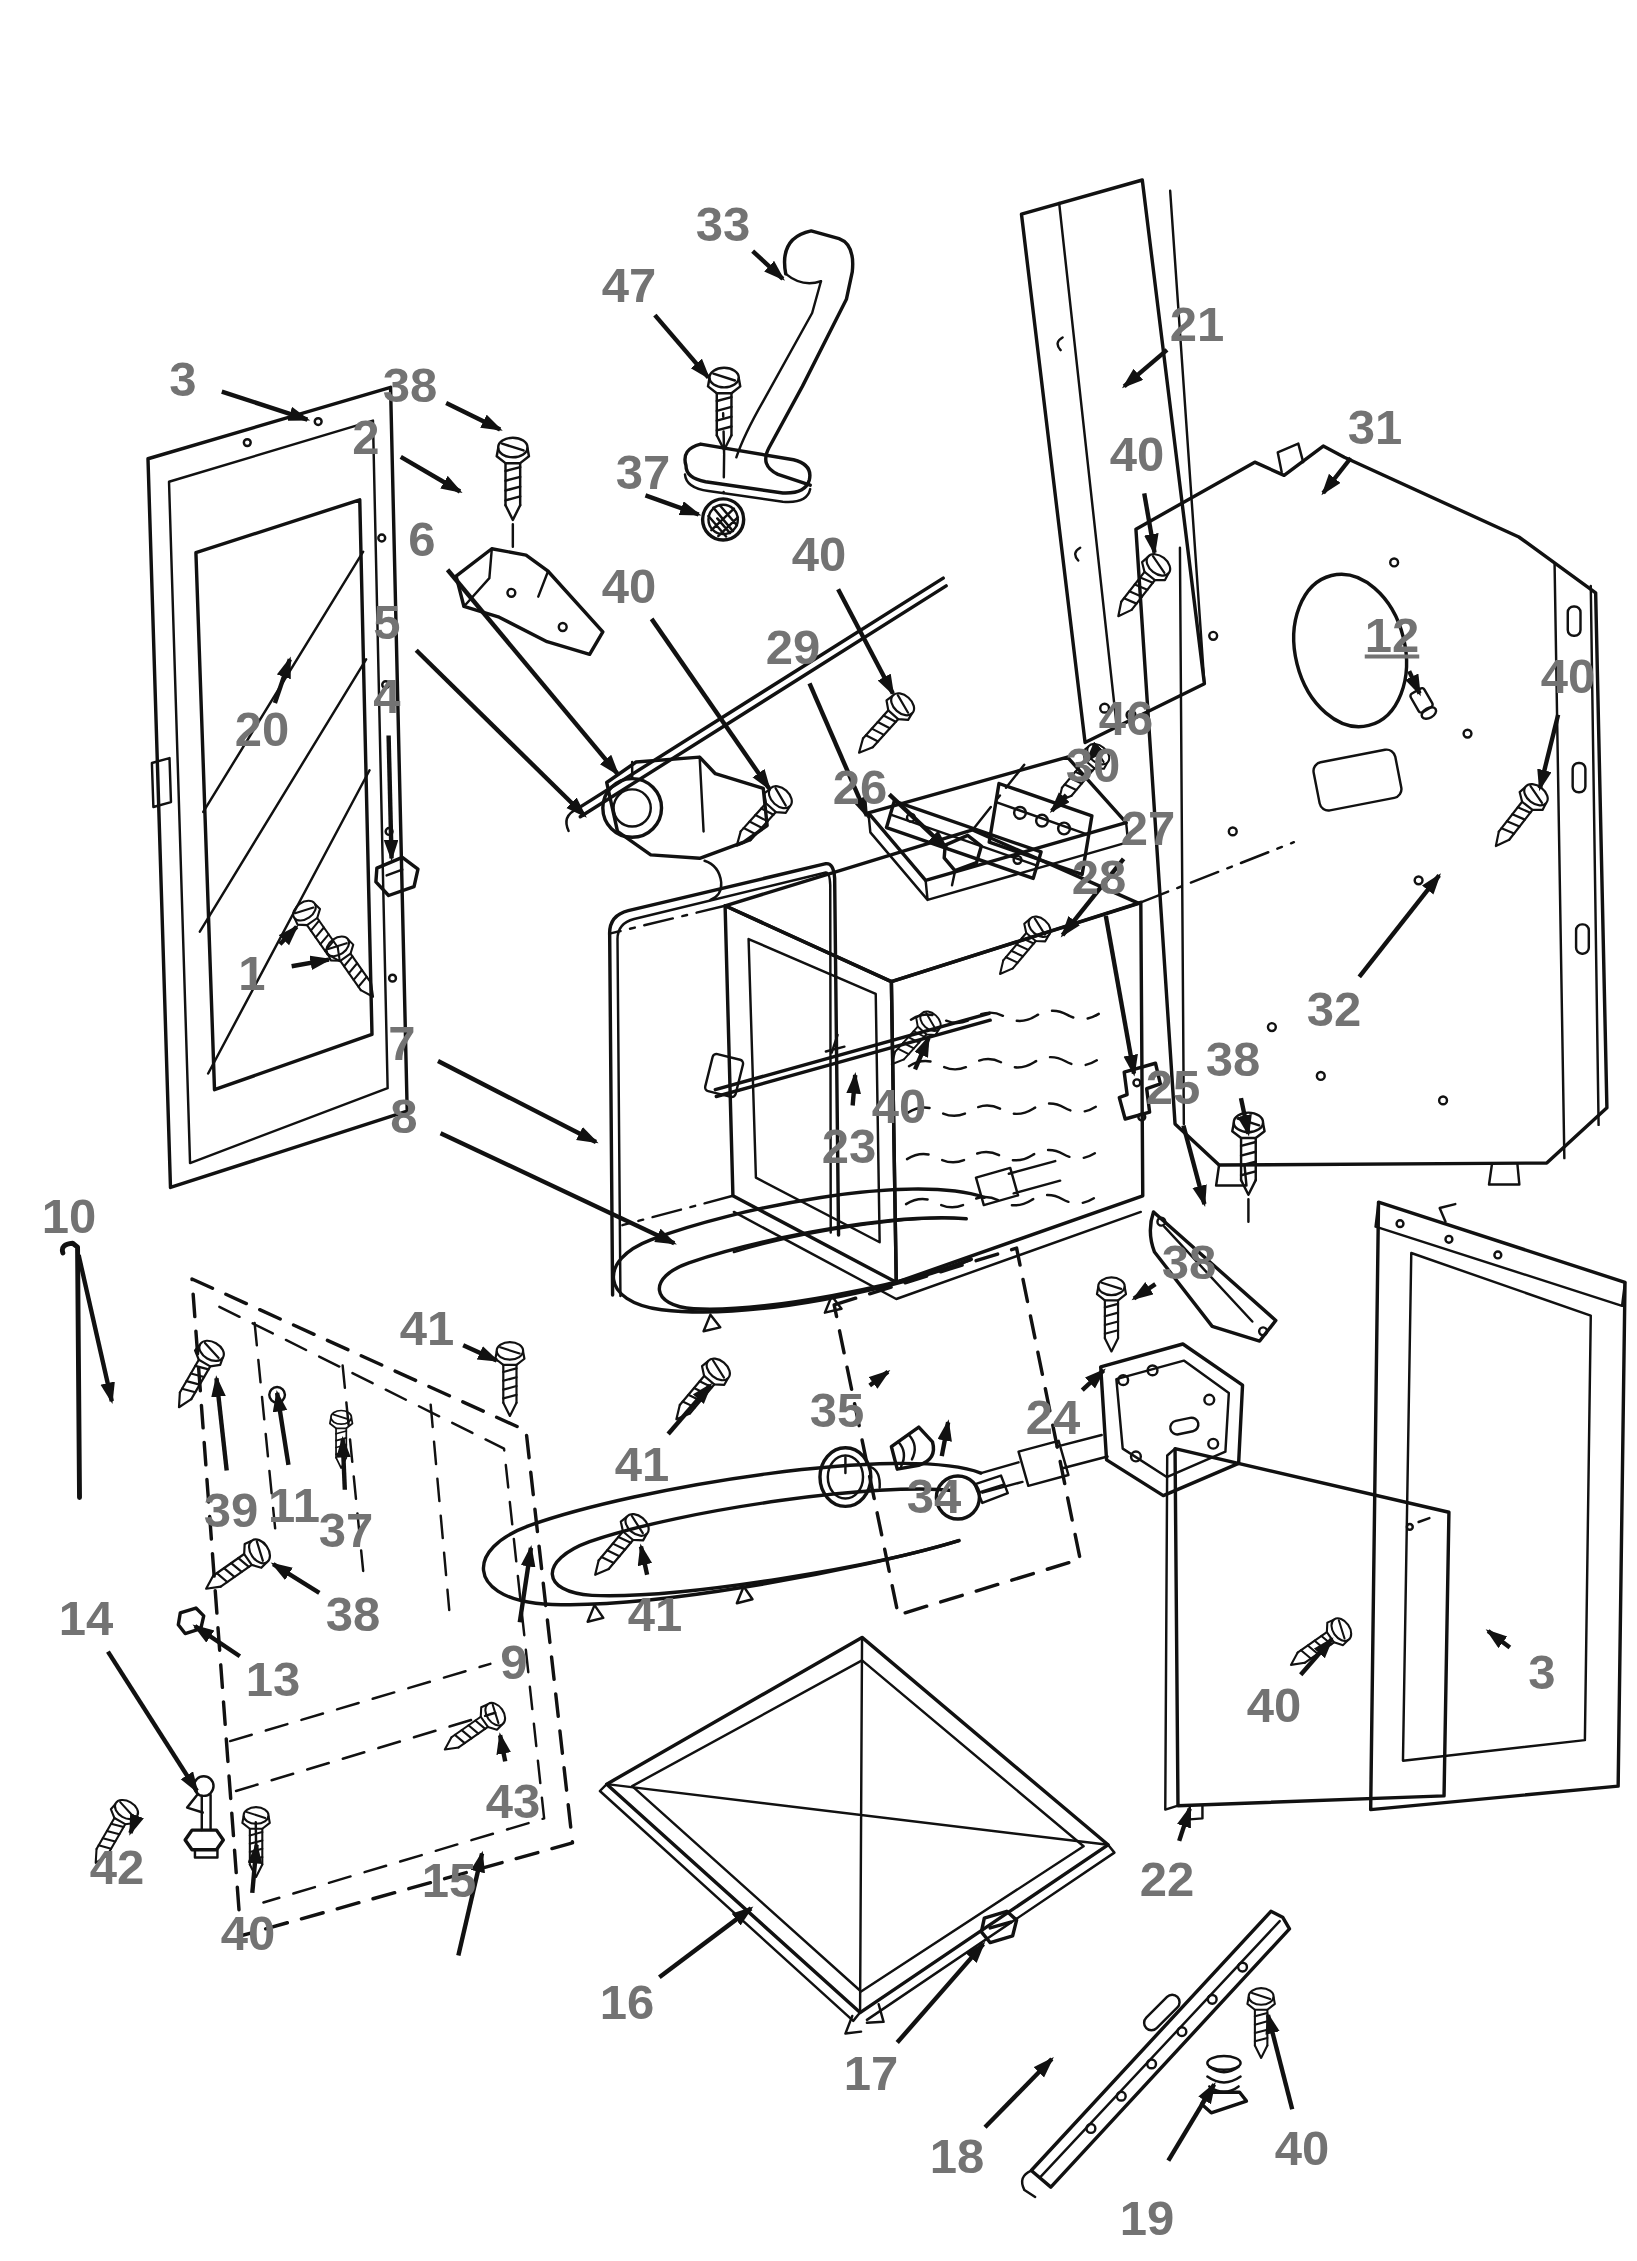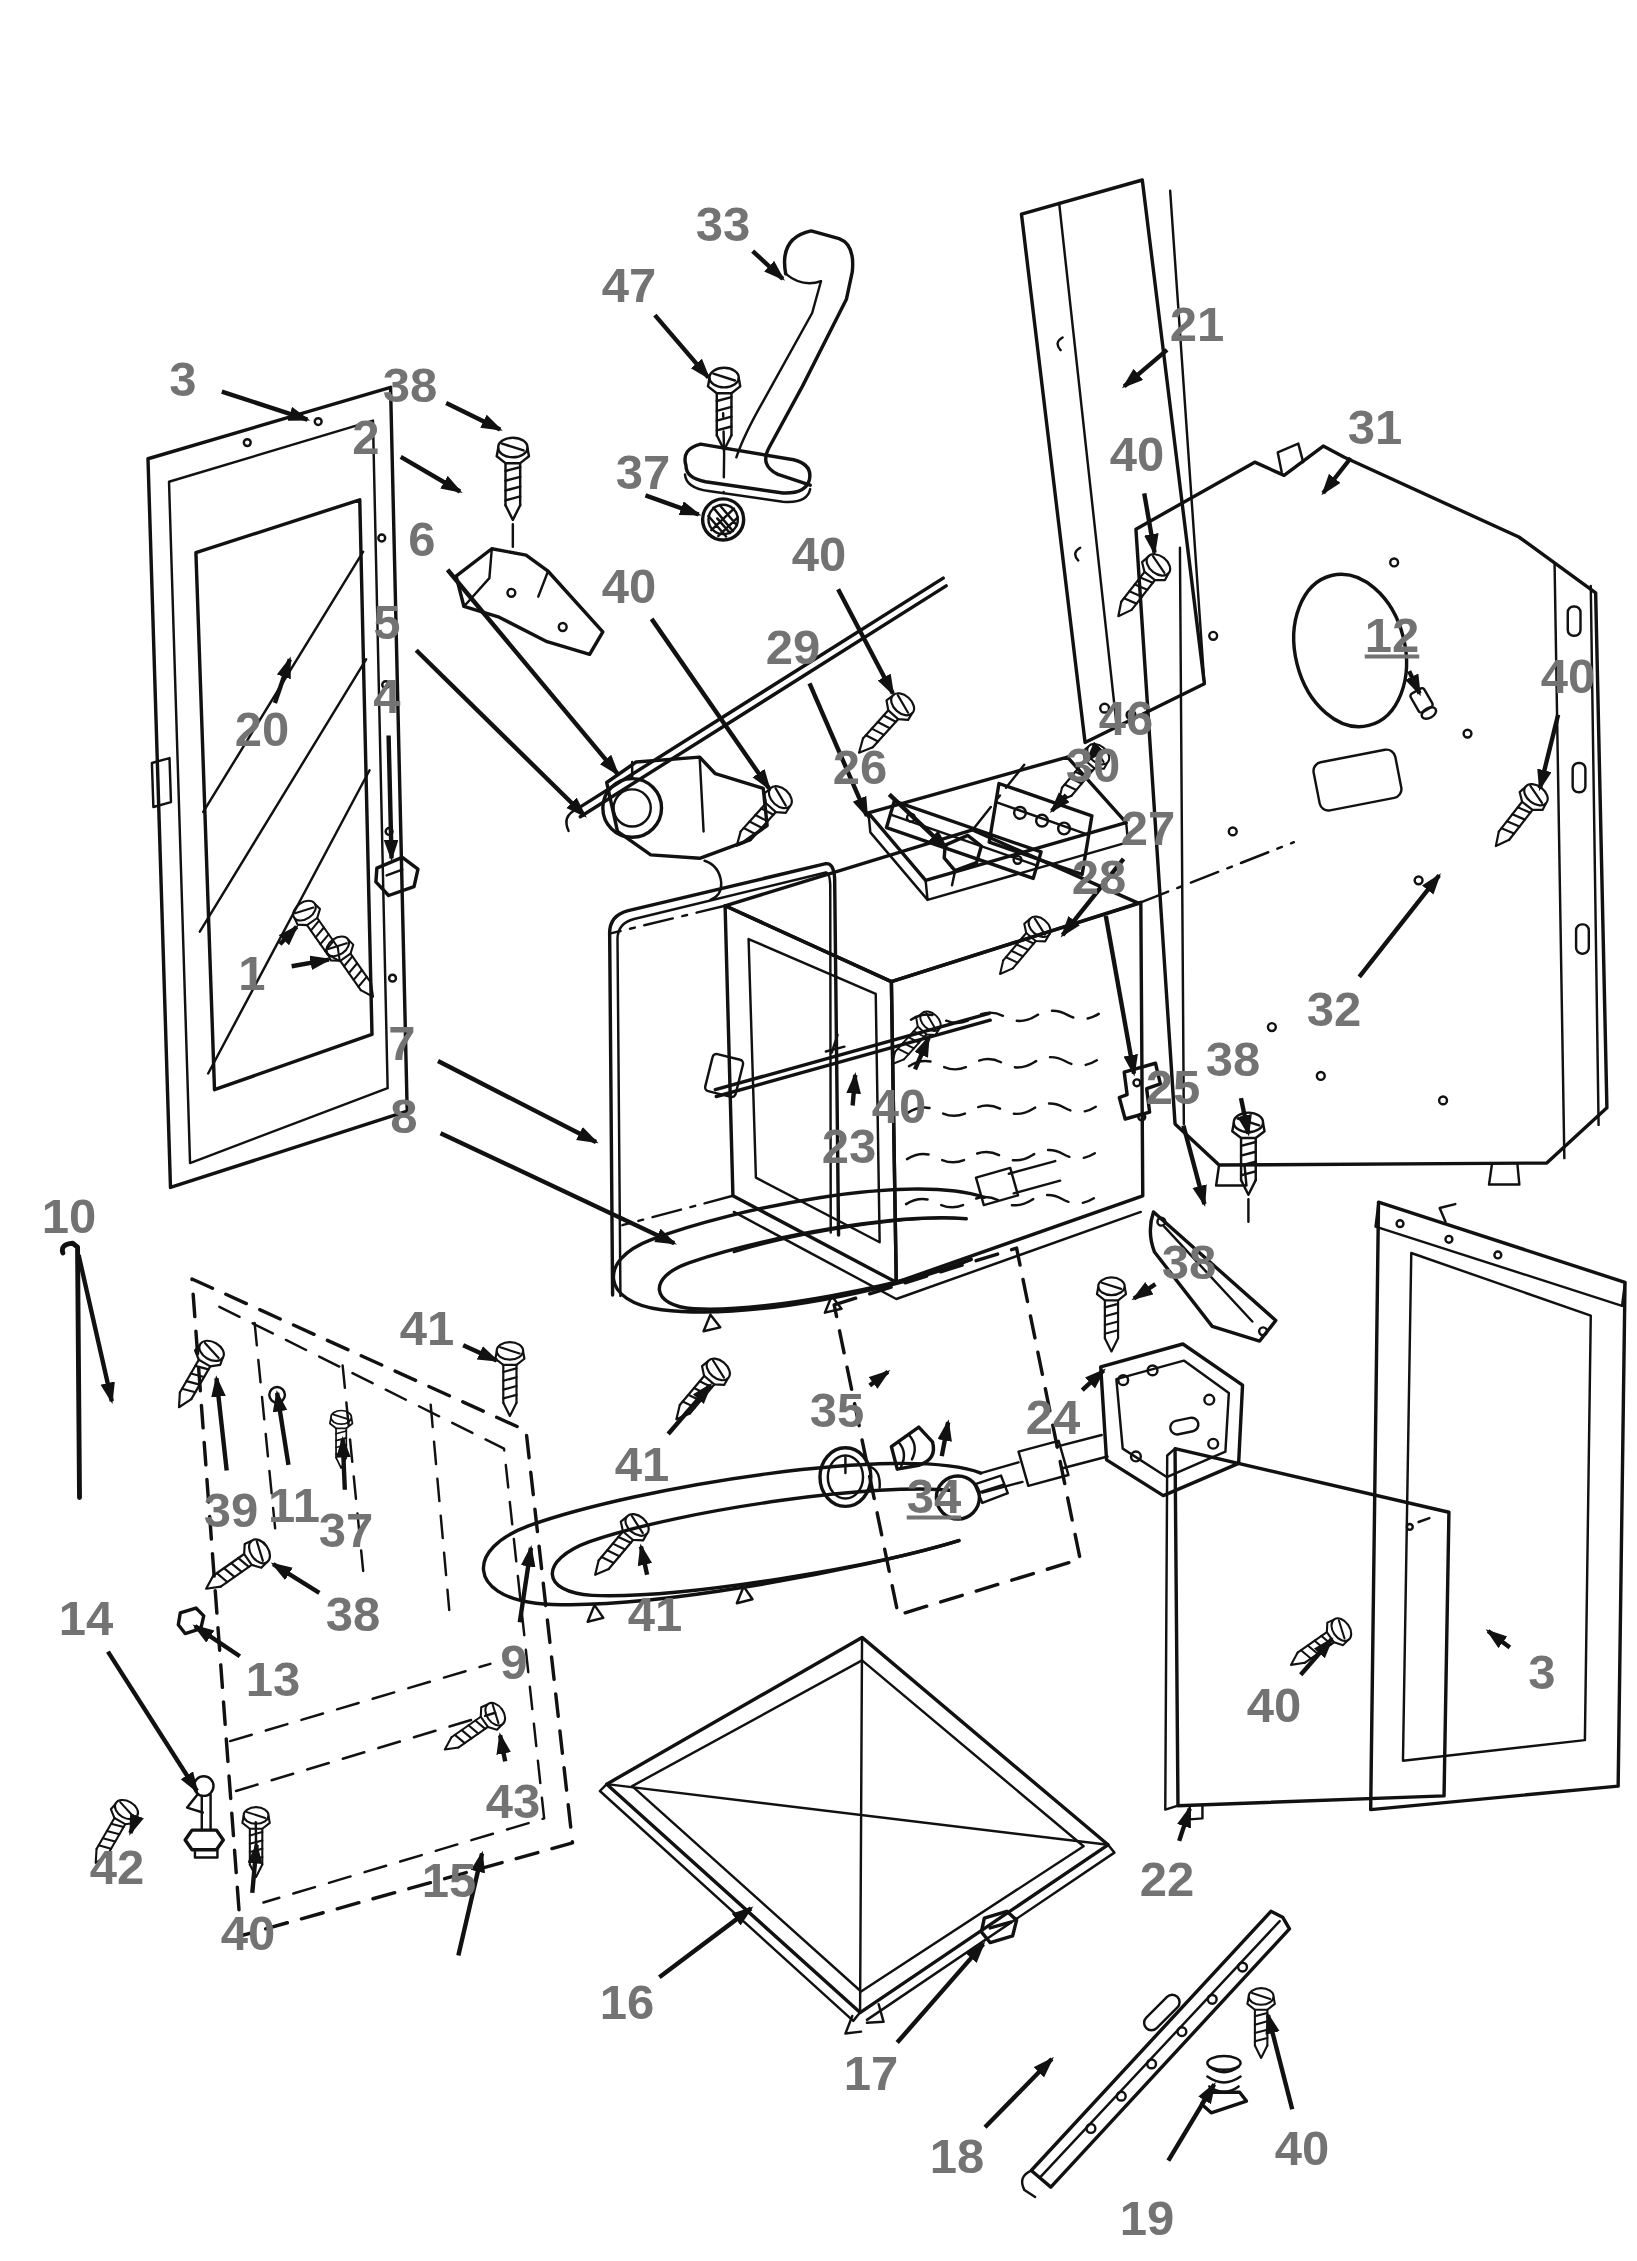--- a/index.html
+++ b/index.html
@@ -381,42 +381,42 @@
     <div class="callout" style="left: 1137px; top: 454px;">40</div>
     <div class="callout" style="left: 422px; top: 539px;">6</div>
     <div class="callout" style="left: 819px; top: 554px;">40</div>
     <div class="callout" style="left: 629px; top: 586px;">40</div>
     <div class="callout" style="left: 793px; top: 647px;">29</div>
     <div class="callout" style="left: 1392px; top: 635px; text-decoration: underline;">12</div>
     <div class="callout" style="left: 387px; top: 622px;">5</div>
     <div class="callout" style="left: 387px; top: 696px;">4</div>
     <div class="callout" style="left: 1126px; top: 718px;">46</div>
     <div class="callout" style="left: 1093px; top: 765px;">30</div>
-    <div class="callout" style="left: 860px; top: 767px;">26</div>
+    <div class="callout" style="left: 860px; top: 787px;">26</div>
     <div class="callout" style="left: 1568px; top: 676px;">40</div>
     <div class="callout" style="left: 1148px; top: 828px;">27</div>
     <div class="callout" style="left: 262px; top: 729px;">20</div>
     <div class="callout" style="left: 1099px; top: 877px;">28</div>
     <div class="callout" style="left: 252px; top: 973px;">1</div>
     <div class="callout" style="left: 402px; top: 1043px;">7</div>
     <div class="callout" style="left: 1334px; top: 1009px;">32</div>
     <div class="callout" style="left: 1233px; top: 1059px;">38</div>
     <div class="callout" style="left: 1173px; top: 1087px;">25</div>
     <div class="callout" style="left: 849px; top: 1146px;">23</div>
     <div class="callout" style="left: 899px; top: 1106px;">40</div>
     <div class="callout" style="left: 404px; top: 1116px;">8</div>
     <div class="callout" style="left: 1189px; top: 1262px;">38</div>
     <div class="callout" style="left: 69px; top: 1216px;">10</div>
     <div class="callout" style="left: 427px; top: 1328px;">41</div>
     <div class="callout" style="left: 837px; top: 1410px;">35</div>
     <div class="callout" style="left: 231px; top: 1510px;">39</div>
     <div class="callout" style="left: 294px; top: 1505px;">11</div>
     <div class="callout" style="left: 346px; top: 1530px;">37</div>
     <div class="callout" style="left: 1053px; top: 1417px;">24</div>
-    <div class="callout" style="left: 934px; top: 1496px; text-decoration: underline;">34</div>
+    <div class="callout" style="left: 934px; top: 1496px;">34</div>
     <div class="callout" style="left: 642px; top: 1464px;">41</div>
     <div class="callout" style="left: 353px; top: 1614px;">38</div>
     <div class="callout" style="left: 514px; top: 1662px;">9</div>
     <div class="callout" style="left: 655px; top: 1614px;">41</div>
     <div class="callout" style="left: 86px; top: 1618px;">14</div>
     <div class="callout" style="left: 273px; top: 1679px;">13</div>
     <div class="callout" style="left: 1542px; top: 1672px;">3</div>
     <div class="callout" style="left: 1274px; top: 1705px;">40</div>
     <div class="callout" style="left: 513px; top: 1801px;">43</div>
     <div class="callout" style="left: 117px; top: 1867px;">42</div>

